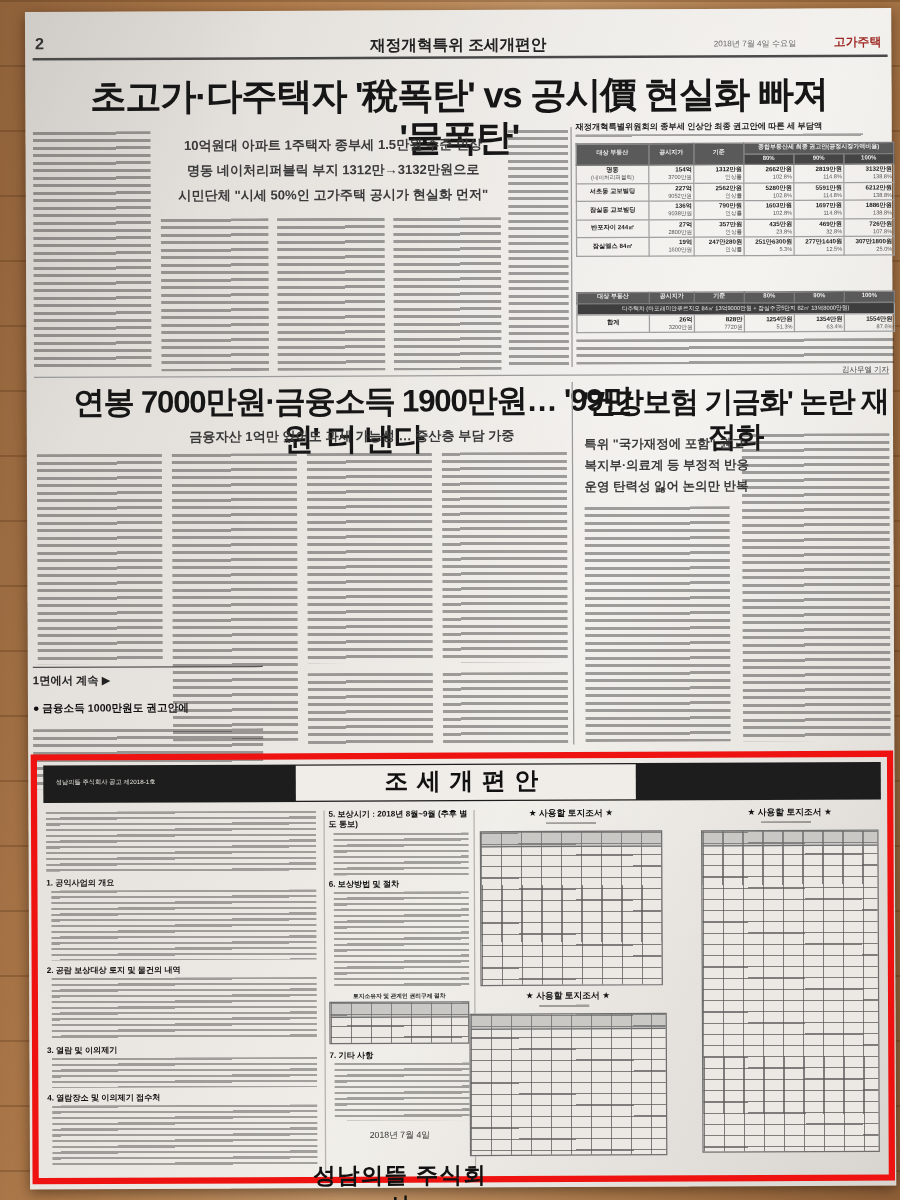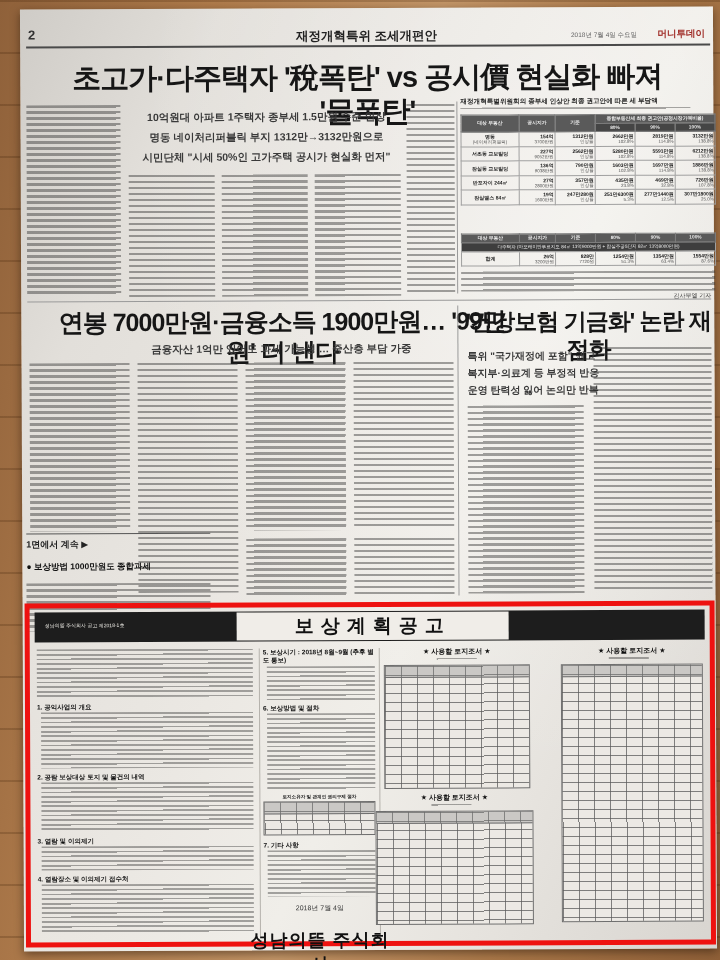--- a/index.html
+++ b/index.html
@@ -47,21 +47,21 @@
   .coldiv{background:#b5b2ac;width:1px;}
 </style>
 </head>
 <body>
 
 <div id="paper">
 
   <div class="abs" style="left:8px;top:18px;font-size:13px;font-weight:700;color:#333;">2</div>
   <div class="abs" style="left:0;top:20px;width:693px;text-align:center;font-size:12.5px;font-weight:800;color:#222;">재정개혁특위 조세개편안</div>
   <div class="abs" style="right:76px;top:24px;font-size:6.5px;color:#666;">2018년 7월 4일 수요일</div>
-  <div class="abs" style="right:8px;top:21px;font-size:9.5px;font-weight:800;color:#9e2823;">머니투데이</div>
+  <div class="abs" style="right:8px;top:21px;font-size:9.5px;font-weight:800;color:#9e2823;">고가주택</div>
   <div class="abs rule" style="left:6px;top:37px;width:684px;height:2px;"></div>
 
   <div class="abs hl" style="left:34px;top:52px;width:626px;font-size:29px;line-height:34px;">초고가·다주택자 '稅폭탄' vs 공시價 현실화 빠져 '물폭탄'</div>
 
   <div class="abs gk" style="left:6px;top:96px;width:94px;height:190px;"></div>
 
   <div class="abs" style="left:108px;top:98px;width:276px;text-align:center;">
     <div class="sub" style="font-size:10.5px;line-height:20px;">10억원대 아파트 1주택자 종부세 1.5만원 수준 인상</div>
     <div class="sub" style="font-size:10.5px;line-height:20px;">명동 네이처리퍼블릭 부지 1312만→3132만원으로</div>
     <div class="sub" style="font-size:10.5px;line-height:20px;">시민단체 "시세 50%인 고가주택 공시가 현실화 먼저"</div>
@@ -292,41 +292,41 @@
 
   <div class="abs gk" style="left:8px;top:354px;width:100px;height:168px;"></div>
   <div class="abs gk" style="left:116px;top:354px;width:100px;height:230px;"></div>
   <div class="abs gk" style="left:224px;top:354px;width:100px;height:168px;"></div>
   <div class="abs gk" style="left:332px;top:354px;width:100px;height:168px;"></div>
   <div class="abs gk" style="left:224px;top:530px;width:100px;height:58px;"></div>
   <div class="abs gk" style="left:332px;top:530px;width:100px;height:58px;"></div>
 
   <div class="abs" style="left:4px;top:524px;width:184px;border-top:1.5px solid #555;">
     <div style="font-size:9px;font-weight:800;color:#222;margin-top:4px;">1면에서 계속 ▶</div>
-    <div style="font-size:8.5px;font-weight:800;color:#111;margin-top:10px;">● 보상방법 1000만원도 종합과세</div>
+    <div style="font-size:8.5px;font-weight:800;color:#111;margin-top:10px;">● 금융소득 1000만원도 권고안에</div>
     <div class="gk" style="width:184px;height:48px;margin-top:10px;"></div>
   </div>
 
   <div class="abs thinrule" style="left:436px;top:298px;width:1px;height:290px;"></div>
 
   <div class="abs hl" style="left:442px;top:300px;width:250px;font-size:23px;line-height:28px;">'건강보험 기금화' 논란 재점화</div>
   <div class="abs" style="left:446px;top:340px;width:136px;">
     <div class="sub" style="font-size:10px;line-height:17px;">특위 "국가재정에 포함" 권고</div>
     <div class="sub" style="font-size:10px;line-height:17px;">복지부·의료계 등 부정적 반응</div>
     <div class="sub" style="font-size:10px;line-height:17px;">운영 탄력성 잃어 논의만 반복</div>
   </div>
   <div class="abs gk" style="left:446px;top:398px;width:116px;height:188px;"></div>
   <div class="abs gk" style="left:572px;top:340px;width:118px;height:246px;"></div>
 
   <div id="adborder" class="abs" style="left:2px;top:594px;width:690px;height:344px;"></div>
 
   <div class="abs" style="left:12px;top:603px;width:670px;height:30px;background:#1d1d1d;">
     <div style="position:absolute;left:10px;top:10px;font-size:5px;color:#e8e6e0;">성남의뜰 주식회사 공고 제2018-1호</div>
     <div style="position:absolute;left:202px;top:1px;width:272px;height:28px;background:#f0ede8;text-align:center;">
-      <span style="font-size:19px;font-weight:800;letter-spacing:7px;color:#111;line-height:28px;">보상계획공고</span>
+      <span style="font-size:19px;font-weight:800;letter-spacing:7px;color:#111;line-height:28px;">조세개편안</span>
     </div>
   </div>
 
   <div class="abs coldiv" style="left:236px;top:640px;height:288px;"></div>
   <div class="abs coldiv" style="left:356px;top:640px;height:288px;"></div>
 
   <div class="abs gk2" style="left:14px;top:640px;width:216px;height:48px;"></div>
   <div class="abs adsec" style="left:14px;top:694px;">1. 공익사업의 개요</div>
   <div class="abs gk2" style="left:18px;top:703px;width:212px;height:56px;"></div>
   <div class="abs adsec" style="left:14px;top:764px;">2. 공람 보상대상 토지 및 물건의 내역</div>

